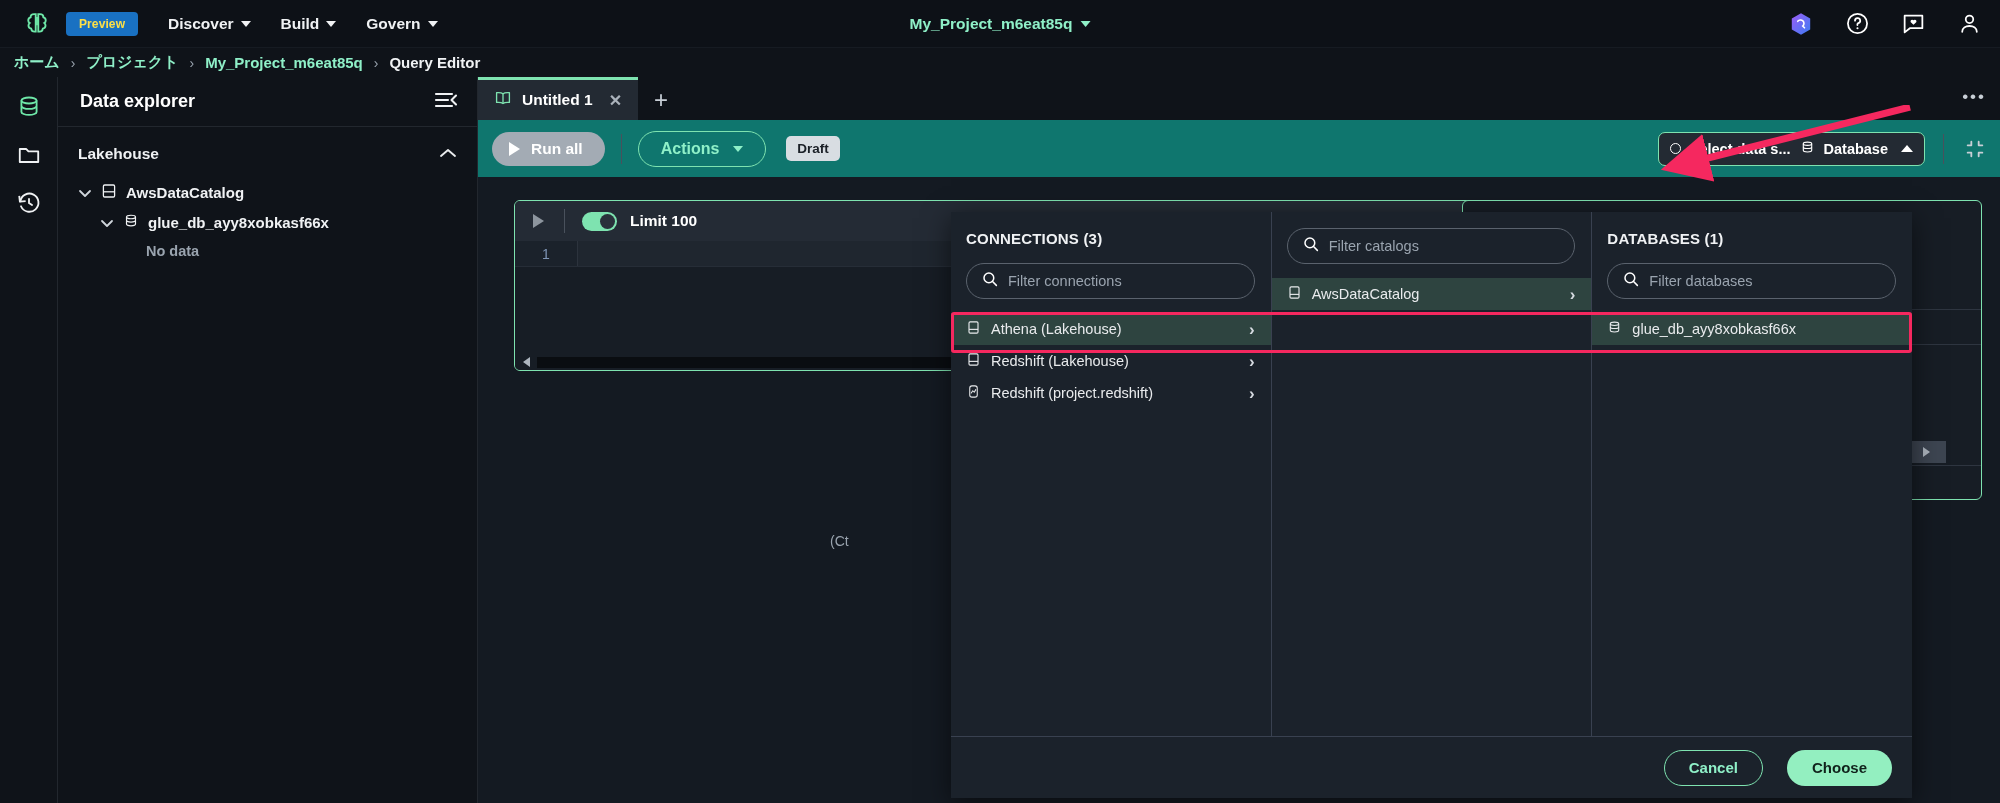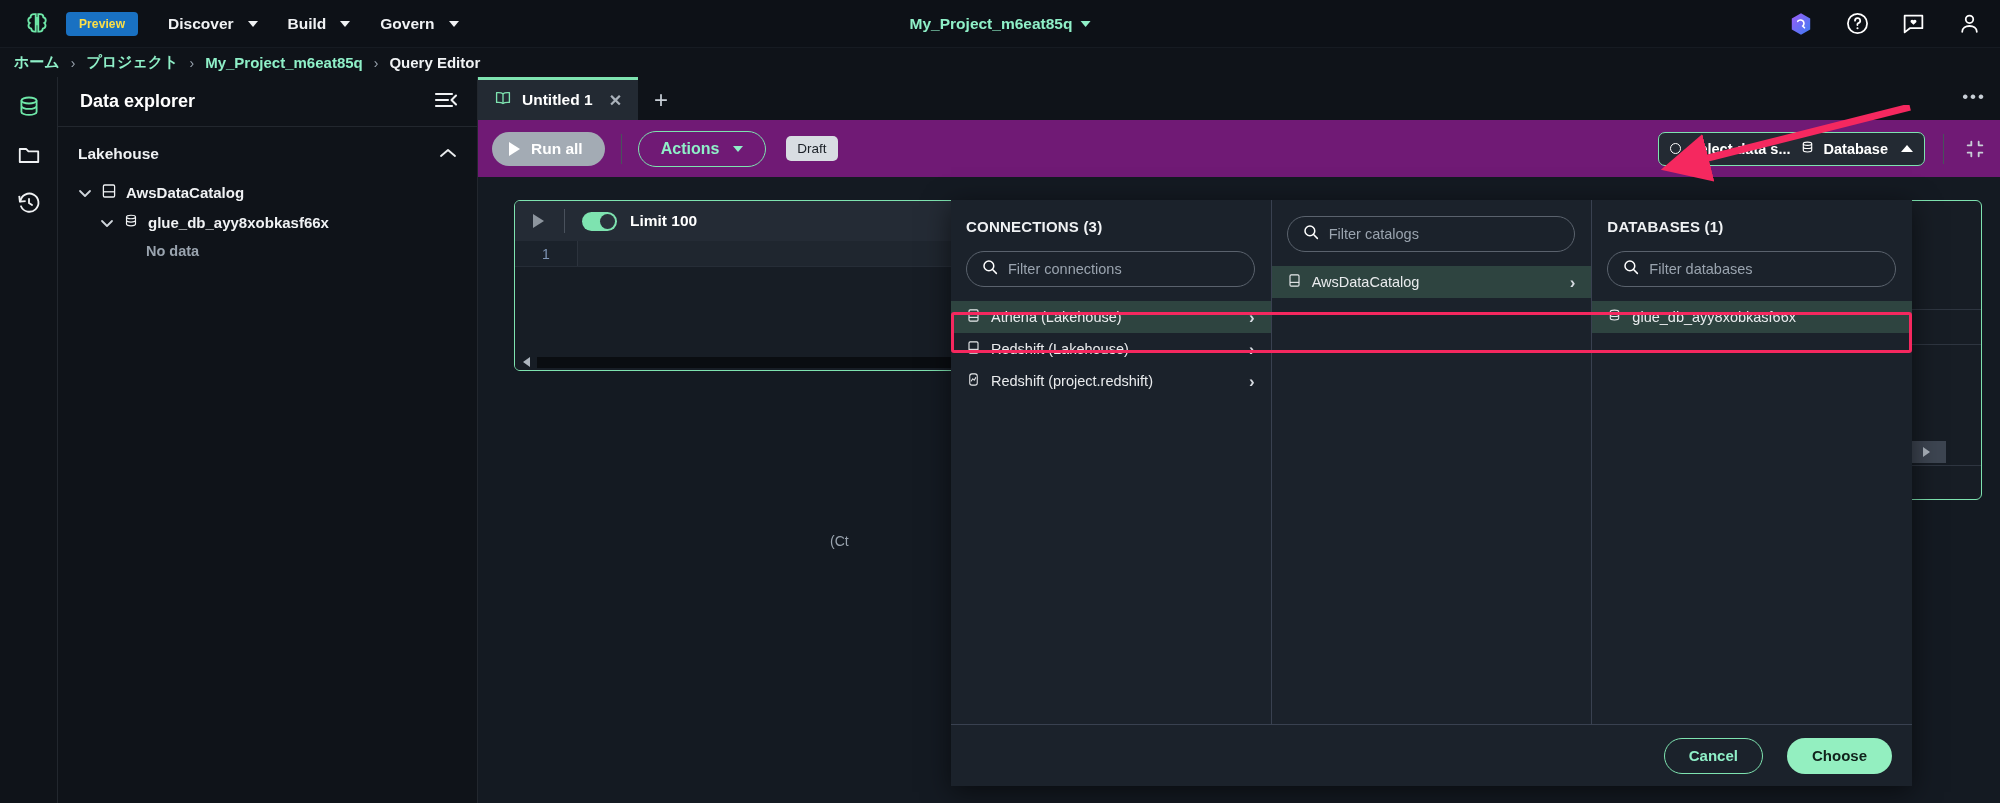--- a/index.html
+++ b/index.html
@@ -18,21 +18,21 @@
     border-bottom: 1px solid #161b22;
   }
   .brand-logo { margin-left: 22px; width: 30px; height: 30px; display:flex; align-items:center; justify-content:center; }
   .preview-badge {
     margin-left: 14px; background: #1971c2; color: #fde047;
     font-size: 12px; font-weight: bold; padding: 5px 13px; border-radius: 4px;
     letter-spacing: .1px;
   }
   .nav-item {
     margin-left: 30px; font-size: 15.5px; font-weight: bold; color: #f0f2f4;
-    display: flex; align-items: center; gap: 14px; cursor: pointer;
+    display: flex; align-items: center; gap: 7px; cursor: pointer;
   }
   .caret-d { width: 0; height: 0; border-left: 5px solid transparent; border-right: 5px solid transparent; border-top: 6px solid currentColor; }
   .caret-u { width: 0; height: 0; border-left: 6px solid transparent; border-right: 6px solid transparent; border-bottom: 7px solid currentColor; }
   #project-title {
     position: absolute; left: 50%; transform: translateX(-50%);
     font-size: 15.5px; font-weight: bold; color: #8ff0c8;
     display: flex; align-items: center; gap: 8px; cursor: pointer; white-space: nowrap;
   }
   .nav-right { position: absolute; right: 18px; display: flex; align-items: center; gap: 30px; }
   .nav-ricon { width: 26px; height: 26px; display:flex; align-items:center; justify-content:center; cursor:pointer; }
@@ -96,35 +96,35 @@
   #tabbar { height: 43px; background: #0f1319; display: flex; align-items: flex-end; position: relative; }
   .tab {
     height: 43px; display: flex; align-items: center; gap: 10px; padding: 0 16px;
     background: #232a33; border-top: 3px solid #7ee3b0; font-size: 15.5px; font-weight: bold; color: #fff; cursor: pointer;
   }
   .tab-close { color: #aab2bb; font-size: 16px; margin-left: 6px; cursor: pointer; }
   .tab-add { font-size: 24px; color: #c8cfd6; padding: 0 16px; line-height: 1; cursor: pointer; margin-bottom: 8px; }
   #tabbar-more { position: absolute; right: 14px; bottom: 13px; letter-spacing: 2px; color: #c8cfd6; font-size: 17px; cursor: pointer; }
 
   
-  #toolbar { height: 57px; background: #701a75; display: flex; align-items: center; padding: 0 14px; position: relative; }
+  #toolbar { height: 57px; background: #0f766e; display: flex; align-items: center; padding: 0 14px; position: relative; }
   #run-all {
     display: flex; align-items: center; gap: 11px; background: #a3abb4; color: #fff;
     border: none; border-radius: 20px; height: 34px; padding: 0 22px 0 17px;
     font-size: 15.5px; font-weight: bold; font-family: inherit; cursor: pointer;
   }
   .tri-r { width:0;height:0;border-top:7px solid transparent;border-bottom:7px solid transparent;border-left:11px solid #fff; }
   .tb-div { width: 1px; height: 30px; background: #49515c; margin: 0 16px; }
   #actions-btn {
     display: flex; align-items: center; gap: 14px; background: transparent; color: #8ff0c8;
     border: 1.6px solid #7ee3b0; border-radius: 20px; height: 36px; padding: 0 22px;
     font-size: 16px; font-weight: bold; font-family: inherit; cursor: pointer;
   }
   #draft-badge {
-    margin-left: 20px; background: #d8dde2; color: #1b2027; font-size: 13.5px; font-weight: normal;
+    margin-left: 20px; background: #d8dde2; color: #1b2027; font-size: 13.5px; font-weight: bold;
     padding: 5px 11px; border-radius: 5px;
   }
   #toolbar-right { position: absolute; right: 12px; display: flex; align-items: center; gap: 0; }
   #datasource-btn {
     display: flex; align-items: center; gap: 9px; background: #232a33; color: #fff;
     border: 1.6px solid #7ee3b0; border-radius: 7px; height: 34px; padding: 0 11px;
     font-size: 14.5px; font-weight: bold; font-family: inherit; cursor: pointer; white-space: nowrap;
   }
   .ds-circle { width: 11px; height: 11px; border-radius: 50%; border: 1.6px solid #fff; }
   #toolbar-right .tb-div { margin: 0 18px; }
@@ -162,21 +162,21 @@
   #rp-grid { position:absolute; left:0; top: 108px; width: 520px; height: 1px; background: #2e3540; }
   #rp-vline { position:absolute; left: 340px; top: 88px; width: 1px; height: 150px; background: #2e3540; }
   #rp-hline2 { position:absolute; left:0; top: 143px; width: 520px; height: 1px; background: #2e3540; }
   #rp-bar { position: absolute; left: 0; bottom: 36px; height: 22px; width: 520px; display: flex; align-items: center; }
   #rp-bar-blk { width: 443px; height: 22px; background: #0a0d11; }
   #rp-bar-arrow { width: 40px; height: 22px; display:flex;align-items:center;justify-content:center;background:#3d4551; cursor:pointer; }
   #rp-footer { position: absolute; left: 0; bottom: 0; height: 34px; width: 520px; border-top: 1px solid #2e3540; display: flex; align-items: center; padding-left: 400px; font-size: 14.5px; color: #c8cfd6; }
 
   
   #ds-panel {
-    position: absolute; left: 951px; top: 200px; width: 961px; height: 586px;
+    position: absolute; left: 951px; top: 212px; width: 961px; height: 586px;
     background: #1b222b; box-shadow: 0 6px 26px rgba(0,0,0,.55); z-index: 50;
     display: flex; flex-direction: column;
   }
   #ds-cols { flex: 1; display: flex; }
   .ds-col { flex: 1; border-right: 1px solid #394150; display: flex; flex-direction: column; }
   .ds-col:last-child { border-right: none; }
   .ds-col-title { font-size: 15px; font-weight: bold; color: #f0f2f4; padding: 18px 0 0 15px; letter-spacing: .2px; }
   .ds-filter {
     margin: 16px 16px 0 15px; height: 36px; border: 1px solid #5a626d; border-radius: 19px;
     display: flex; align-items: center; gap: 9px; padding: 0 14px;

